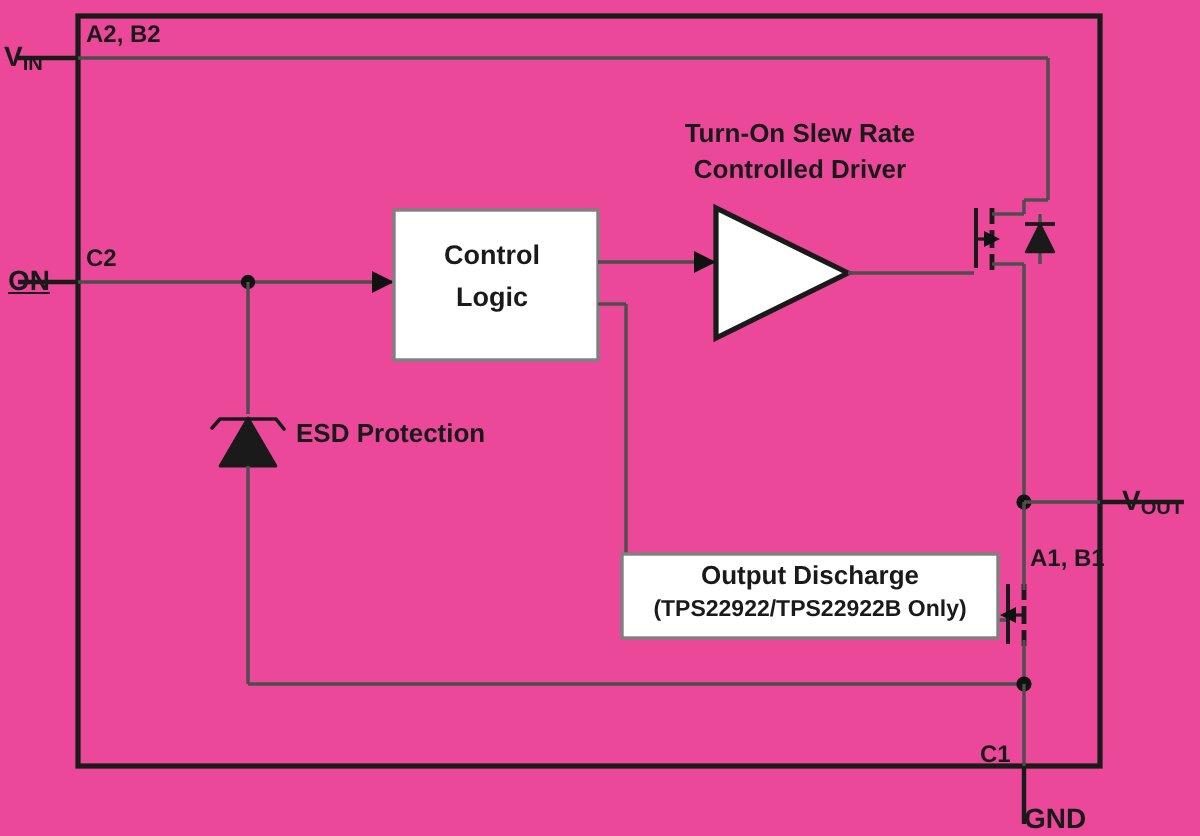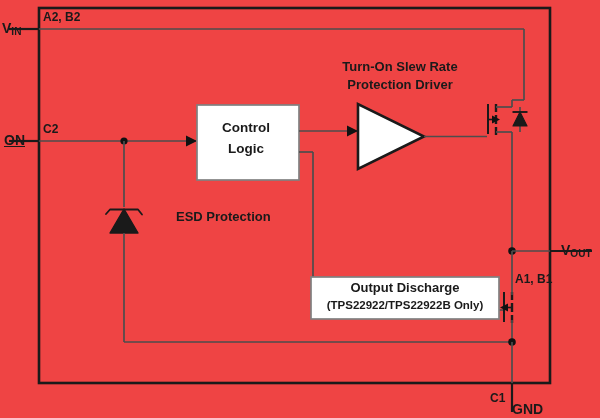--- a/index.html
+++ b/index.html
@@ -4,21 +4,21 @@
 <style>
   html, body {
     margin: 0;
     padding: 0;
     background: #ffffff;
   }
   #canvas {
     position: relative;
     width: 600px;
     height: 418px;
-    background: #ef4444;
+    background: #ec4899;
     font-family: "Liberation Sans", sans-serif;
     overflow: hidden;
   }
   #canvas svg {
     position: absolute;
     left: 0;
     top: 0;
   }
   .lbl {
     position: absolute;
@@ -141,33 +141,33 @@
 
   <div class="lbl pin-lbl" style="left:43px; top:123px;text-align:center;">C2</div>
 
   <div class="lbl ctl-lbl" style="left:197px; top:120px; width:98px;">
     <div>Control</div>
     <div style="margin-top:5px;">Logic</div>
   </div>
 
   <div class="lbl blk-lbl" style="left:305px; top:60px; width:190px;">
     <div>Turn-On Slew Rate</div>
-    <div style="margin-top:3px;">Protection Driver</div>
+    <div style="margin-top:3px;">Controlled Driver</div>
   </div>
 
-  <div class="lbl blk-lbl" style="left:148px; top:210px;margin-left:28px;">ESD Protection</div>
+  <div class="lbl blk-lbl" style="left:148px; top:210px;">ESD Protection</div>
 
   <div class="lbl" style="left:311px; top:281px; width:188px; text-align:center;">
     <div style="font-size:13px;">Output Discharge</div>
     <div style="font-size:11.5px; margin-top:3px;">(TPS22922/TPS22922B Only)</div>
   </div>
 
   <div class="lbl pin-lbl" style="left:515px; top:233px;margin-top:40px;">A1, B1</div>
 
   <div class="lbl port-lbl" style="left:561px; top:242px;">
     <span>V</span><sub>OUT</sub>
   </div>
 
-  <div class="lbl pin-lbl" style="left:490px; top:371px;margin-top:21px;">C1</div>
+  <div class="lbl pin-lbl" style="left:490px; top:371px;">C1</div>
 
   <div class="lbl port-lbl" style="left:512px; top:401px;">GND</div>
 
 </div>
 
 </body></html>

